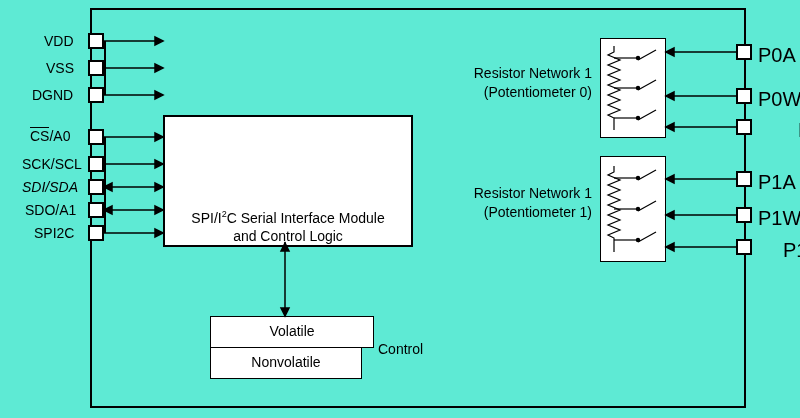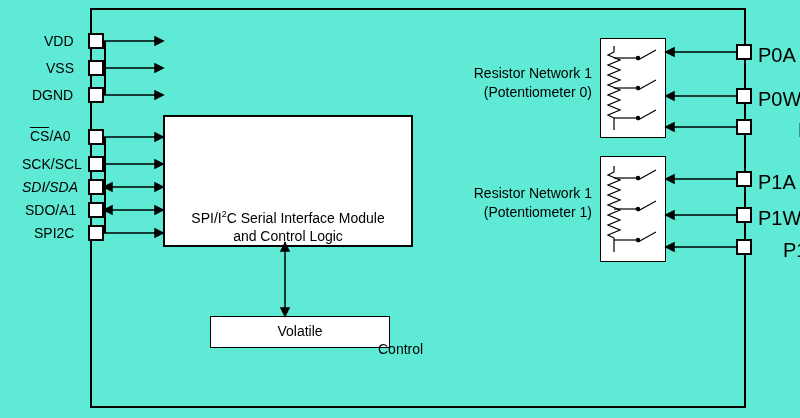--- a/index.html
+++ b/index.html
@@ -150,22 +150,25 @@
 
       <line x1="7" y1="90" x2="52" y2="90"></line>
       <polygon points="59,90 51,86 51,94"></polygon>
       <polygon points="0,90 8,86 8,94"></polygon>
 
       <line x1="0" y1="113" x2="52" y2="113"></line>
       <polygon points="59,113 51,109 51,117"></polygon>
     </g>
   </svg>
 
-  <div class="abs box thin" style="left:210px; top:316px; width:180px; height:32px;">
+  <div class="abs box thin" style="left:210px; top:316px; width:164px; height:32px;">
     <div class="label-center mem-text" style="height:100%;">Volatile</div>
+  </div>
+  <div class="abs box thin" style="left:210px; top:347px; width:152px; height:32px;">
+    <div class="label-center mem-text" style="height:100%;">Nonvolatile</div>
   </div>
   <div class="abs mem-text" style="left:378px; top:341px;">Control</div>
 
   <svg class="abs" style="left:278px; top:242px; width:14px; height:78px;">
     <g stroke="#000" stroke-width="1.5" fill="#000">
       <line x1="7" y1="0" x2="7" y2="74"></line>
       <polygon points="7,1 3,9 11,9"></polygon>
       <polygon points="7,74 3,66 11,66"></polygon>
     </g>
   </svg>

